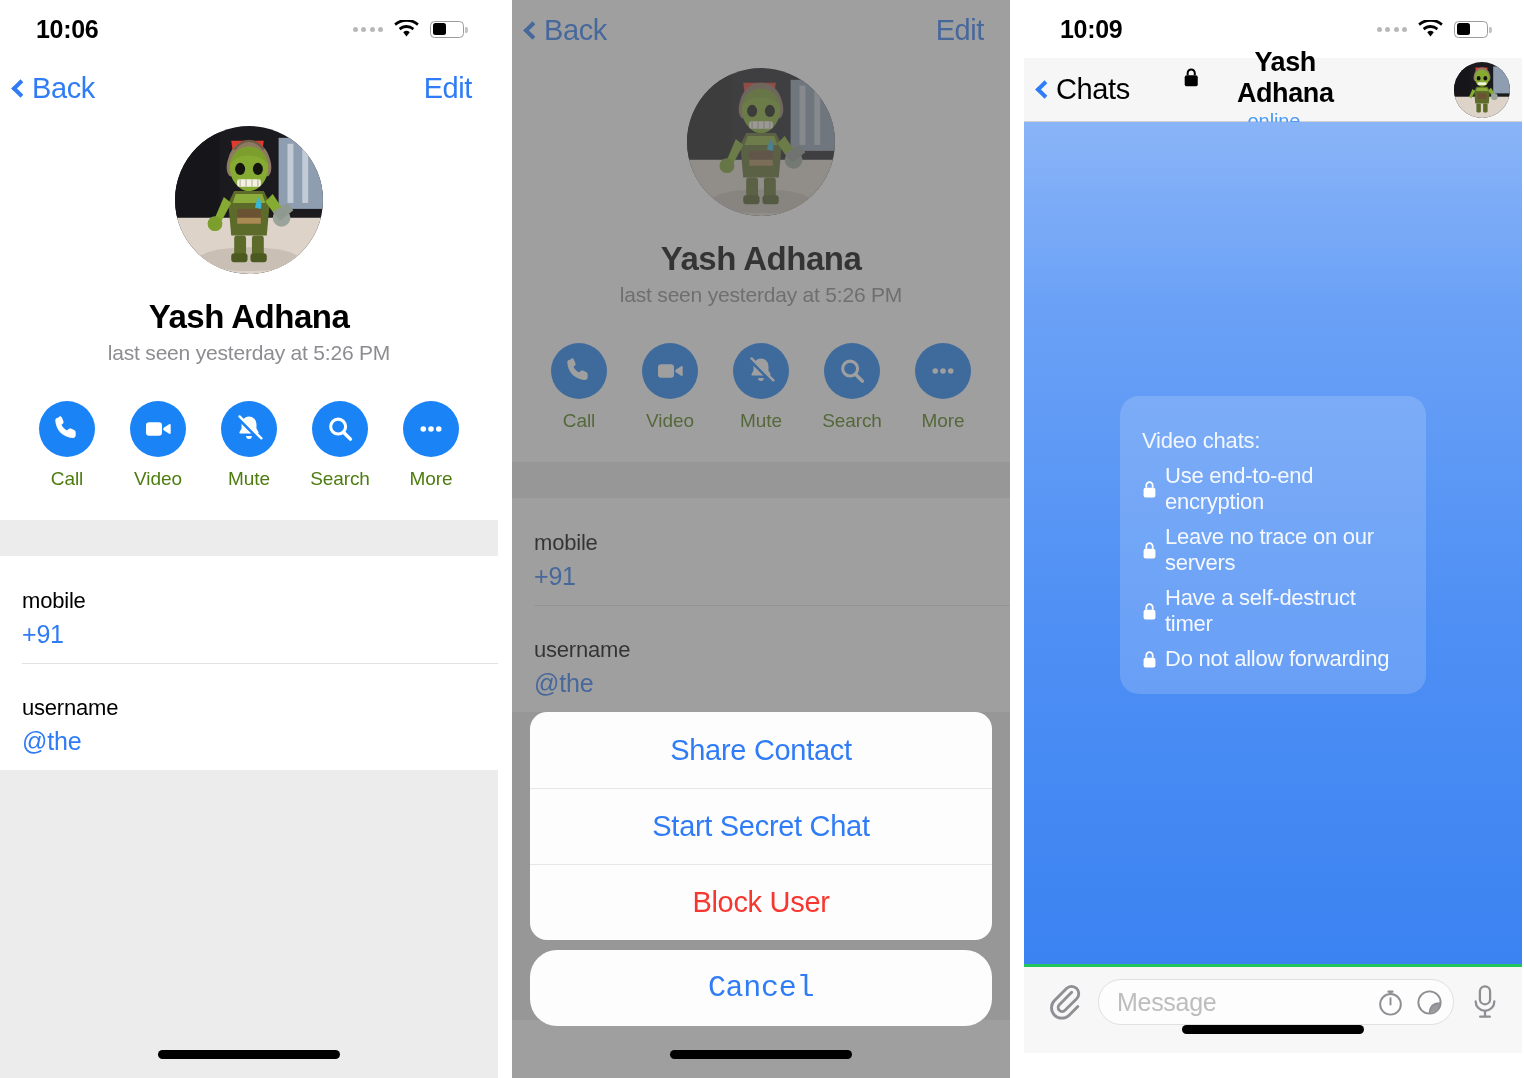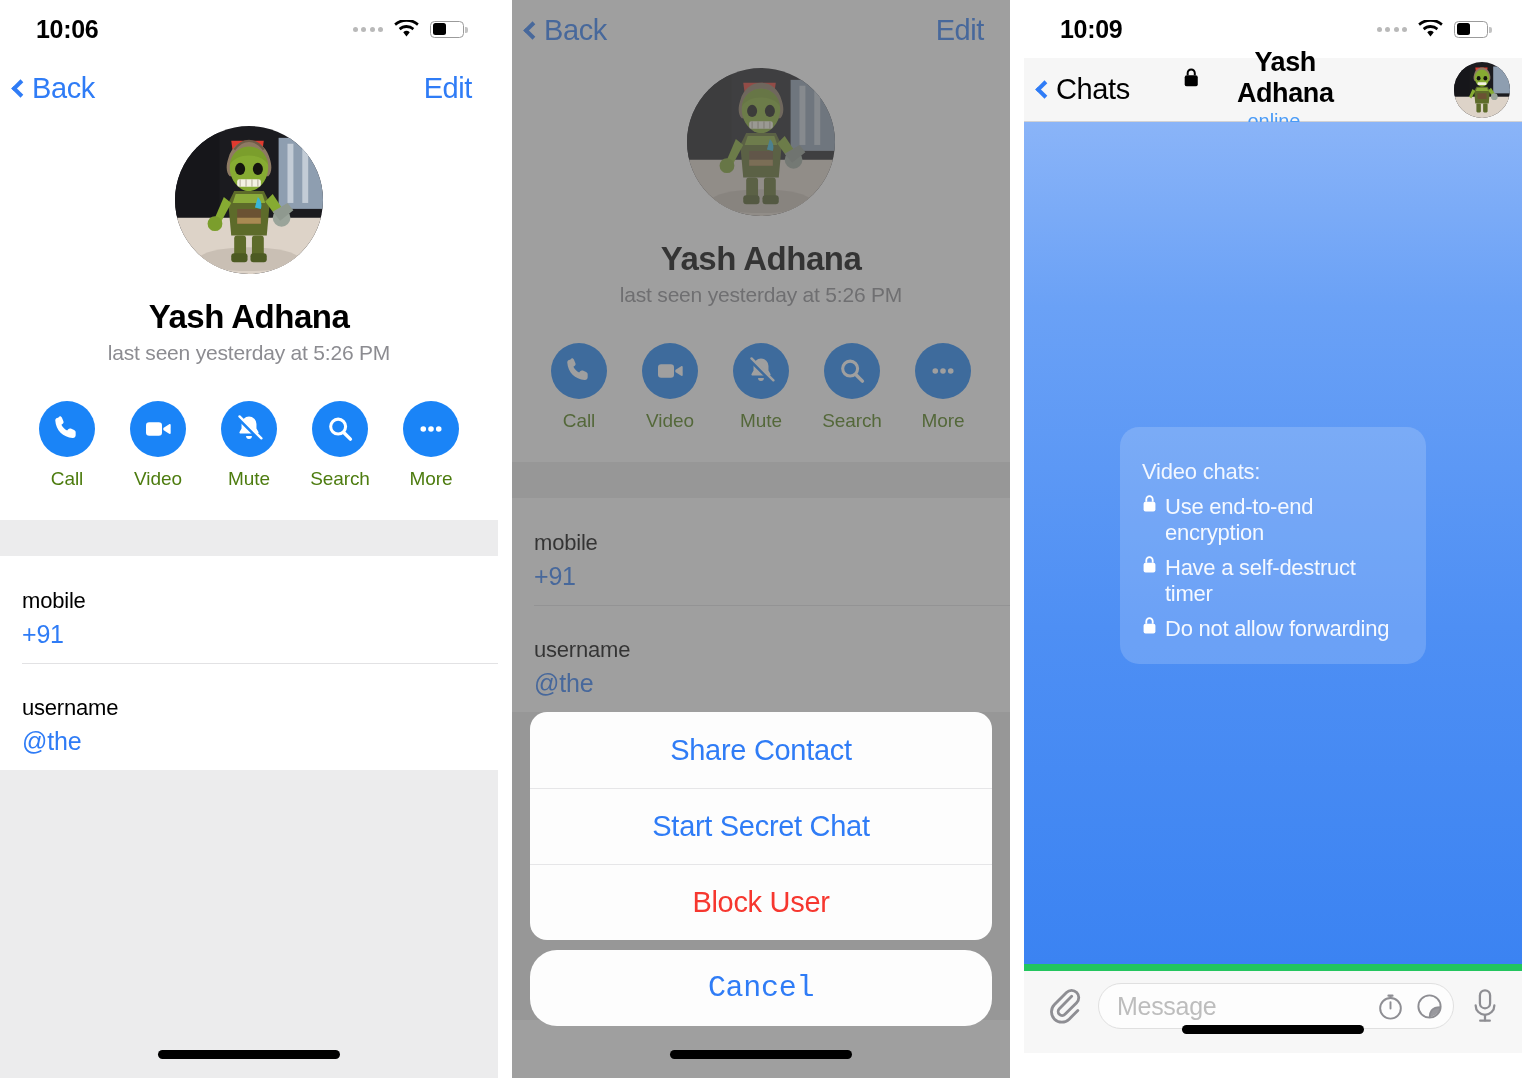--- a/index.html
+++ b/index.html
@@ -173,28 +173,28 @@
     margin-top: 4px;
   }
   .bubble-title {
     color: #ffffff; font-size: 23px; font-weight: bold;
     text-align: center; line-height: 1.25; letter-spacing: -0.2px;
   }
   .bubble-sub {
     color: #f2f7ff; font-size: 22px; margin-top: 12px; letter-spacing: -0.2px;
   }
   .bullet {
-    display: flex; gap: 8px; margin-top: 9px;
+    display: flex; align-items: center; gap: 8px; margin-top: 9px;
     color: #f5f9ff; font-size: 22px; letter-spacing: -0.25px;
   }
   .bullet .lk { width: 15px; height: 19px; flex: 0 0 auto; display: block; }
 
   .chat-input-bar {
     height: 89px; background: #f7f7f7;
-    border-top: 7px solid #22c55e;
+    border-top: 3px solid #22c55e;
     position: relative;
   }
   .input-row {
     display: flex; align-items: center; gap: 14px;
     padding: 12px 20px 0 20px;
   }
   .clip-btn { width: 40px; height: 40px; flex: 0 0 auto; }
   .clip-btn svg { width: 100%; height: 100%; display: block; }
   .msg-field {
     flex: 1 1 auto; height: 46px; border: 1.5px solid #e0e0e0;
@@ -559,20 +559,27 @@
             <path d="M7 1.2c2.2 0 3.9 1.7 3.9 3.9V7.4H9.2V5.1C9.2 3.9 8.2 2.9 7 2.9S4.8 3.9 4.8 5.1v2.3H3.1V5.1C3.1 2.9 4.8 1.2 7 1.2z" fill="#fff"></path>
             <rect x="1.4" y="7.4" width="11.2" height="9.2" rx="1.9" fill="#fff"></rect>
           </svg>
           <span>Use end-to-end encryption</span>
         </div>
         <div class="bullet">
           <svg class="lk" viewBox="0 0 14 18">
             <path d="M7 1.2c2.2 0 3.9 1.7 3.9 3.9V7.4H9.2V5.1C9.2 3.9 8.2 2.9 7 2.9S4.8 3.9 4.8 5.1v2.3H3.1V5.1C3.1 2.9 4.8 1.2 7 1.2z" fill="#fff"></path>
             <rect x="1.4" y="7.4" width="11.2" height="9.2" rx="1.9" fill="#fff"></rect>
           </svg>
+          <span>Leave no trace on our servers</span>
+        </div>
+        <div class="bullet">
+          <svg class="lk" viewBox="0 0 14 18">
+            <path d="M7 1.2c2.2 0 3.9 1.7 3.9 3.9V7.4H9.2V5.1C9.2 3.9 8.2 2.9 7 2.9S4.8 3.9 4.8 5.1v2.3H3.1V5.1C3.1 2.9 4.8 1.2 7 1.2z" fill="#fff"></path>
+            <rect x="1.4" y="7.4" width="11.2" height="9.2" rx="1.9" fill="#fff"></rect>
+          </svg>
           <span>Have a self-destruct timer</span>
         </div>
         <div class="bullet">
           <svg class="lk" viewBox="0 0 14 18">
             <path d="M7 1.2c2.2 0 3.9 1.7 3.9 3.9V7.4H9.2V5.1C9.2 3.9 8.2 2.9 7 2.9S4.8 3.9 4.8 5.1v2.3H3.1V5.1C3.1 2.9 4.8 1.2 7 1.2z" fill="#fff"></path>
             <rect x="1.4" y="7.4" width="11.2" height="9.2" rx="1.9" fill="#fff"></rect>
           </svg>
           <span>Do not allow forwarding</span>
         </div>
       </div>

